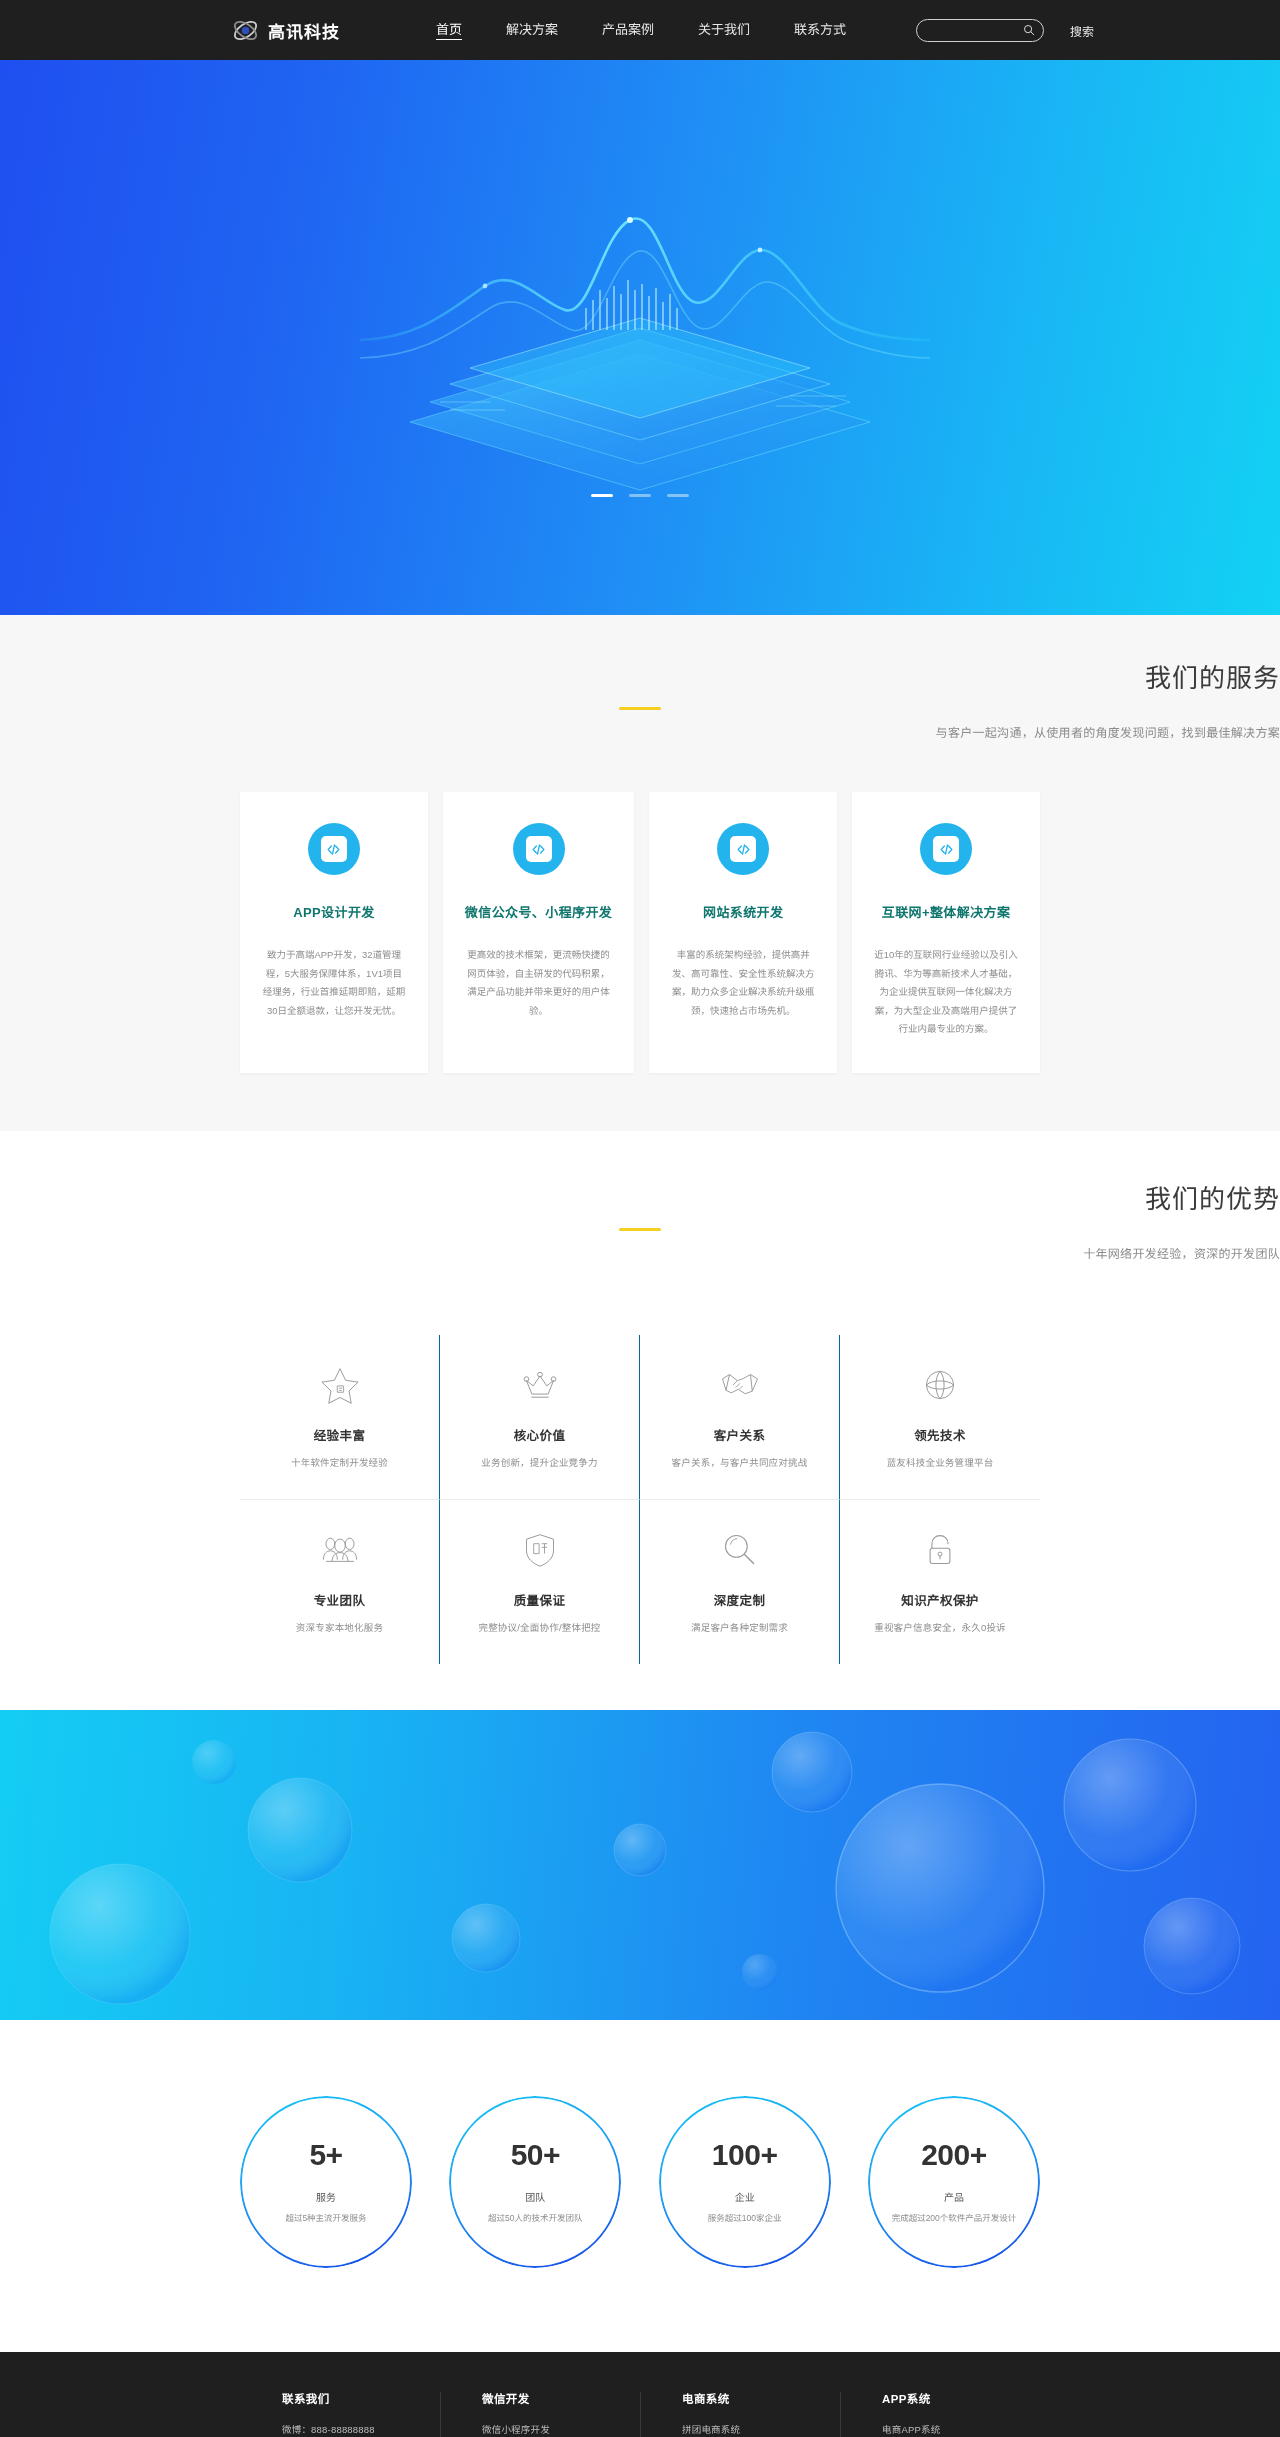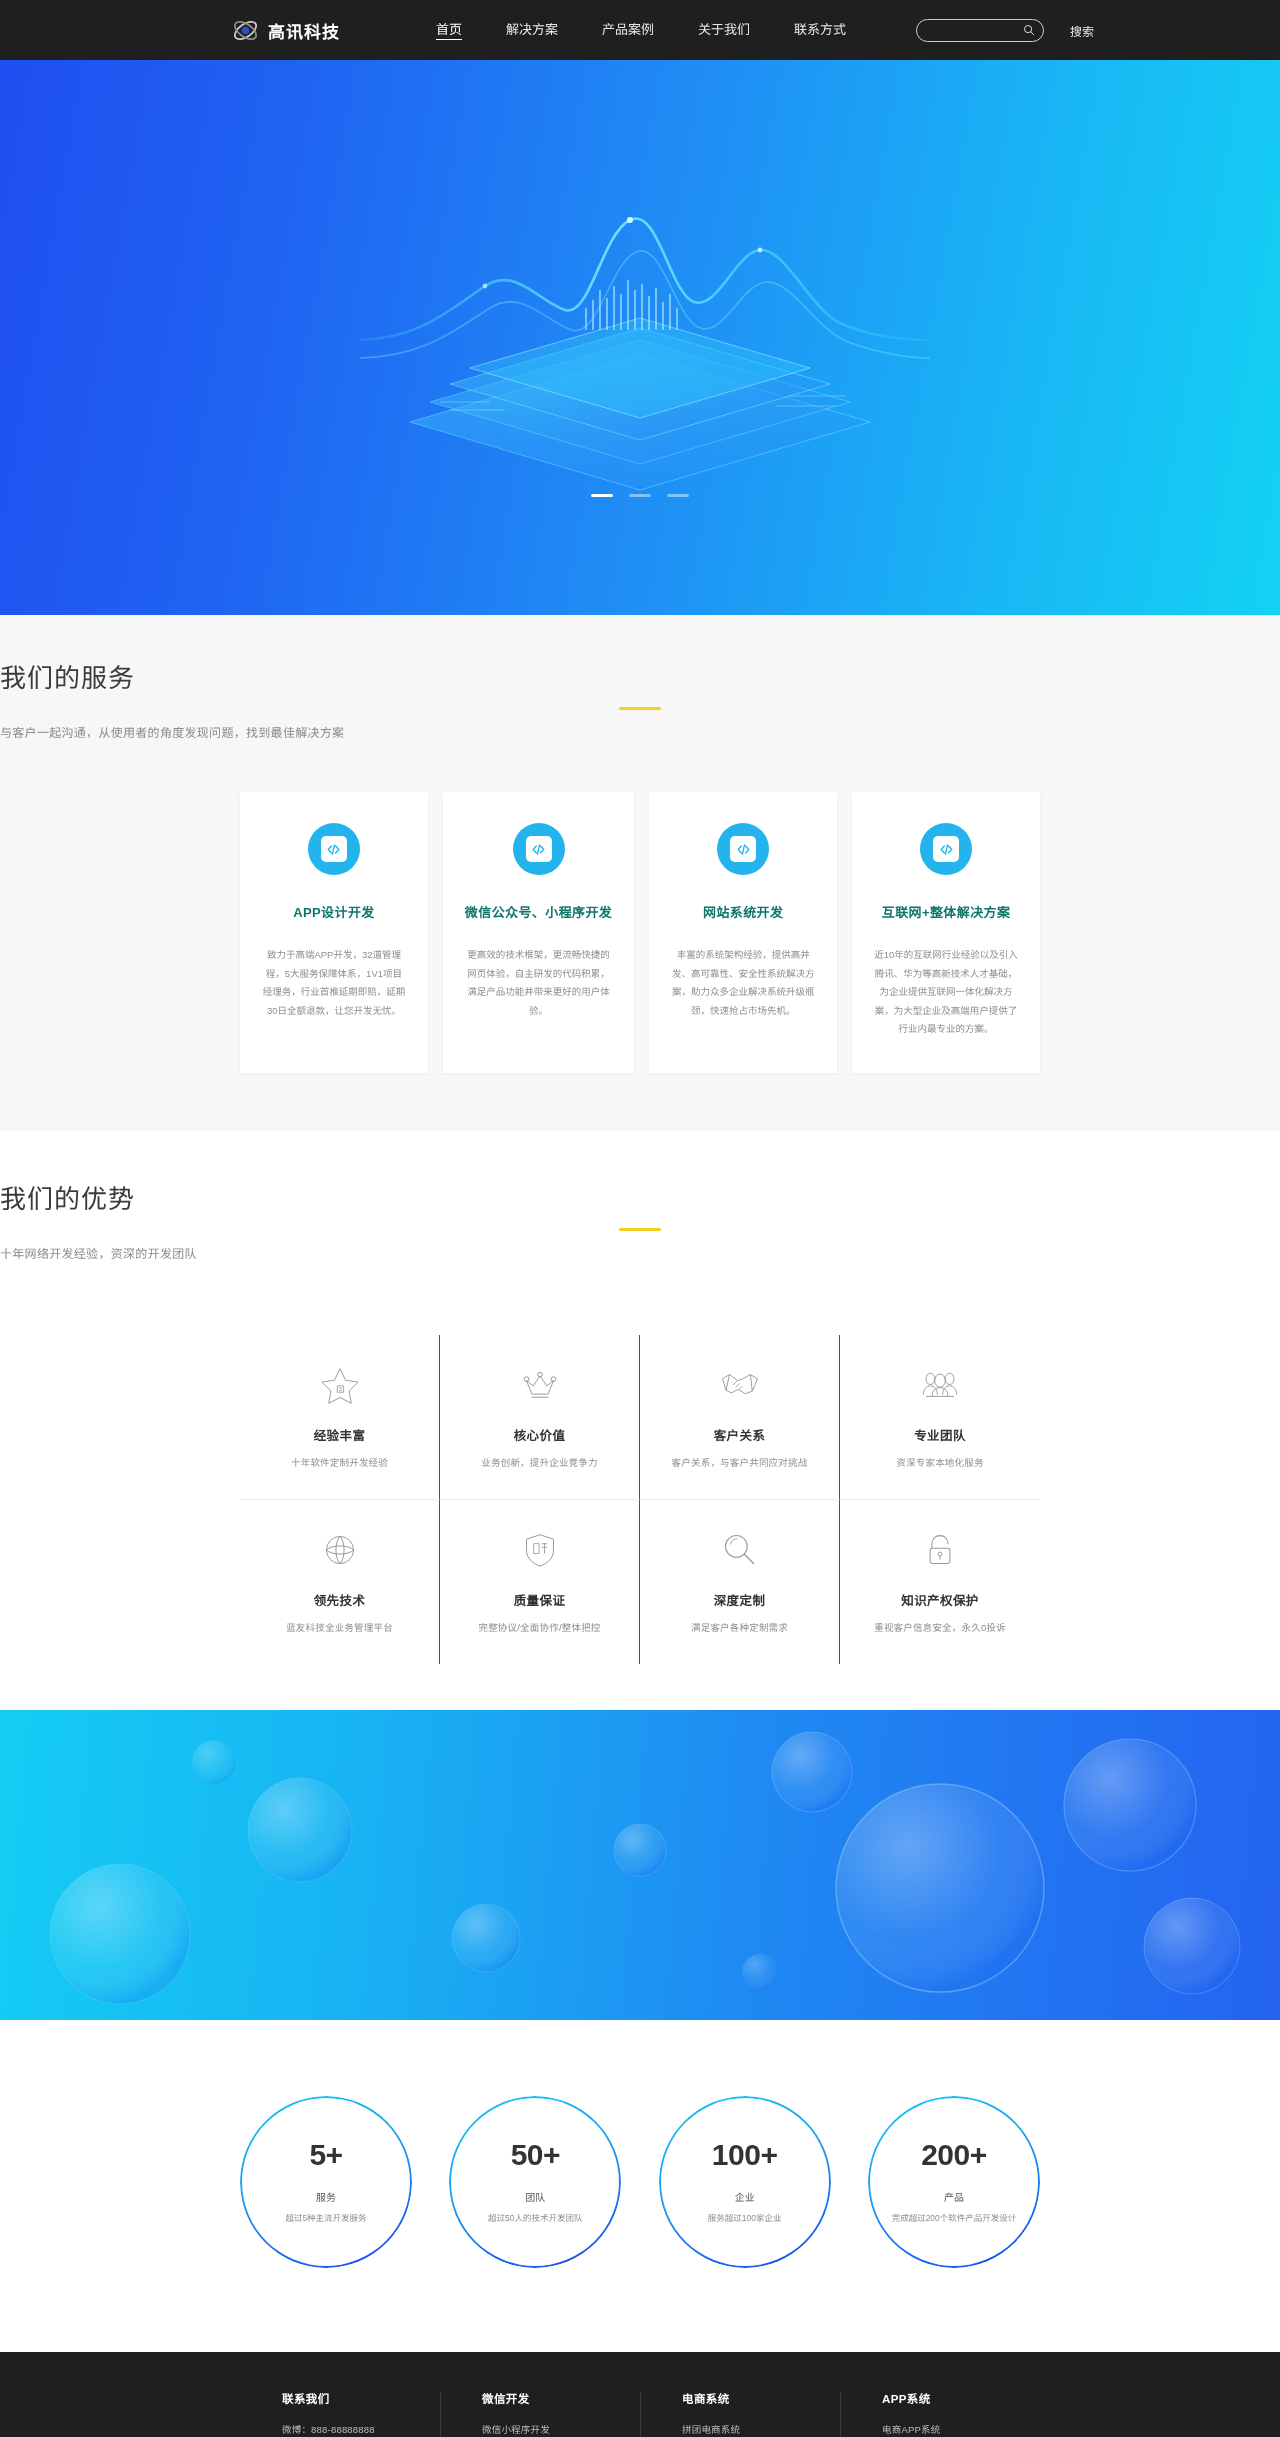--- a/index.html
+++ b/index.html
@@ -58,21 +58,21 @@
   .hero-art{position:absolute;left:50%;top:130px;transform:translateX(-50%);}
   .hero-dots{
     position:absolute;left:50%;transform:translateX(-50%);bottom:118px;
     display:flex;gap:16px;align-items:center;
   }
   .hdot{width:22px;height:3px;background:rgba(255,255,255,.45);border-radius:2px;cursor:pointer;}
   .hdot.on{background:#ffffff;}
 
   
   .section{width:1280px;}
-  .sec-head{text-align:left;}
+  .sec-head{text-align:right;}
   .sec-title{
     font-size:26px;color:#3b3b3b;font-weight:normal;letter-spacing:1px;
     line-height:1.2;
   }
   .sec-rule{
     width:42px;height:3px;background:#f5d020;margin:13px auto 0;border-radius:2px;
   }
   .sec-sub{
     font-size:12px;color:#8b8b8b;margin-top:13px;letter-spacing:.3px;
   }
@@ -372,44 +372,44 @@
           <path d="M21 16 L16 21 M24 19 L19 24 M27 22 L23 26" stroke="#9a9a9a" stroke-width="1" fill="none"></path>
           <path d="M12 9 L8 27 M36 9 L38 28" stroke="#9a9a9a" stroke-width="1.1" fill="none"></path>
         </svg>
       </div>
       <div class="adv-name">客户关系</div>
       <div class="adv-desc">客户关系，与客户共同应对挑战</div>
     </div>
 
     <div class="adv-cell">
       <div class="adv-ico">
+        <svg width="40" height="38" viewBox="0 0 44 42">
+          <circle cx="22" cy="21" r="15" fill="none" stroke="#9a9a9a" stroke-width="1.1"></circle>
+          <path d="M22 6 C16 12 16 30 22 36 C28 30 28 12 22 6 Z" fill="none" stroke="#9a9a9a" stroke-width="1.1"></path>
+          <path d="M7 21 C13 15 31 15 37 21 C31 27 13 27 7 21 Z" fill="none" stroke="#9a9a9a" stroke-width="1.1"></path>
+        </svg>
+      </div>
+      <div class="adv-name">领先技术</div>
+      <div class="adv-desc">蓝友科技全业务管理平台</div>
+    </div>
+
+    <div class="adv-cell">
+      <div class="adv-ico">
         <svg width="42" height="38" viewBox="0 0 48 42">
           <ellipse cx="13" cy="14" rx="5" ry="6.5" fill="none" stroke="#9a9a9a" stroke-width="1.1"></ellipse>
           <ellipse cx="35" cy="14" rx="5" ry="6.5" fill="none" stroke="#9a9a9a" stroke-width="1.1"></ellipse>
           <ellipse cx="24" cy="16" rx="6" ry="7.5" fill="none" stroke="#9a9a9a" stroke-width="1.1"></ellipse>
           <path d="M5 32 C5 25 9 22 13 22 C17 22 21 25 21 32" fill="none" stroke="#9a9a9a" stroke-width="1.1"></path>
           <path d="M27 32 C27 25 31 22 35 22 C39 22 43 25 43 32" fill="none" stroke="#9a9a9a" stroke-width="1.1"></path>
           <path d="M15 34 C15 27 19 24 24 24 C29 24 33 27 33 34" fill="none" stroke="#9a9a9a" stroke-width="1.1"></path>
           <line x1="8" y1="34" x2="40" y2="34" stroke="#9a9a9a" stroke-width="1.1"></line>
         </svg>
       </div>
       <div class="adv-name">专业团队</div>
       <div class="adv-desc">资深专家本地化服务</div>
-    </div>
-
-    <div class="adv-cell">
-      <div class="adv-ico">
-        <svg width="40" height="38" viewBox="0 0 44 42">
-          <circle cx="22" cy="21" r="15" fill="none" stroke="#9a9a9a" stroke-width="1.1"></circle>
-          <path d="M22 6 C16 12 16 30 22 36 C28 30 28 12 22 6 Z" fill="none" stroke="#9a9a9a" stroke-width="1.1"></path>
-          <path d="M7 21 C13 15 31 15 37 21 C31 27 13 27 7 21 Z" fill="none" stroke="#9a9a9a" stroke-width="1.1"></path>
-        </svg>
-      </div>
-      <div class="adv-name">领先技术</div>
-      <div class="adv-desc">蓝友科技全业务管理平台</div>
     </div>
 
     <div class="adv-cell">
       <div class="adv-ico">
         <svg width="36" height="38" viewBox="0 0 40 42">
           <path d="M20 4 L35 9 V22 C35 30 28 36 20 39 C12 36 5 30 5 22 V9 Z" fill="none" stroke="#9a9a9a" stroke-width="1.1" stroke-linejoin="round"></path>
           <path d="M13 14 h6 v11 h-6 z M22 14 h6 M22 18 h6 M25 14 v11" fill="none" stroke="#9a9a9a" stroke-width="1"></path>
         </svg>
       </div>
       <div class="adv-name">质量保证</div>

